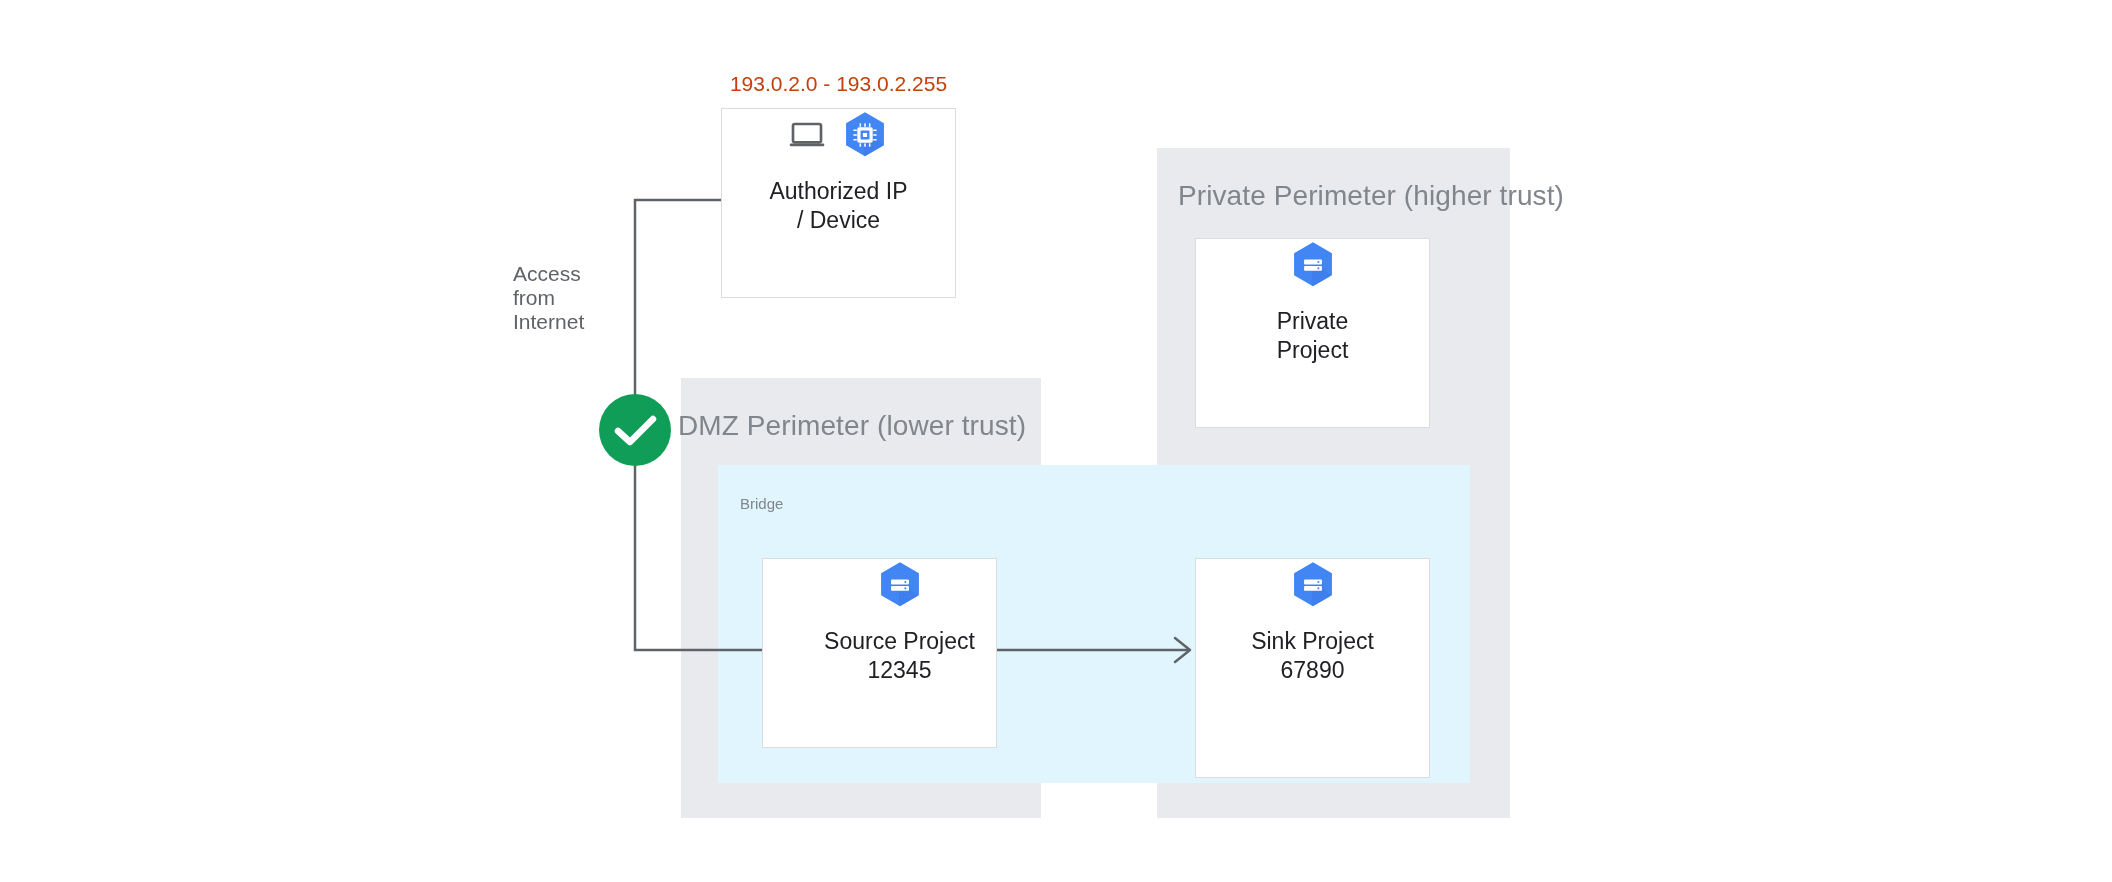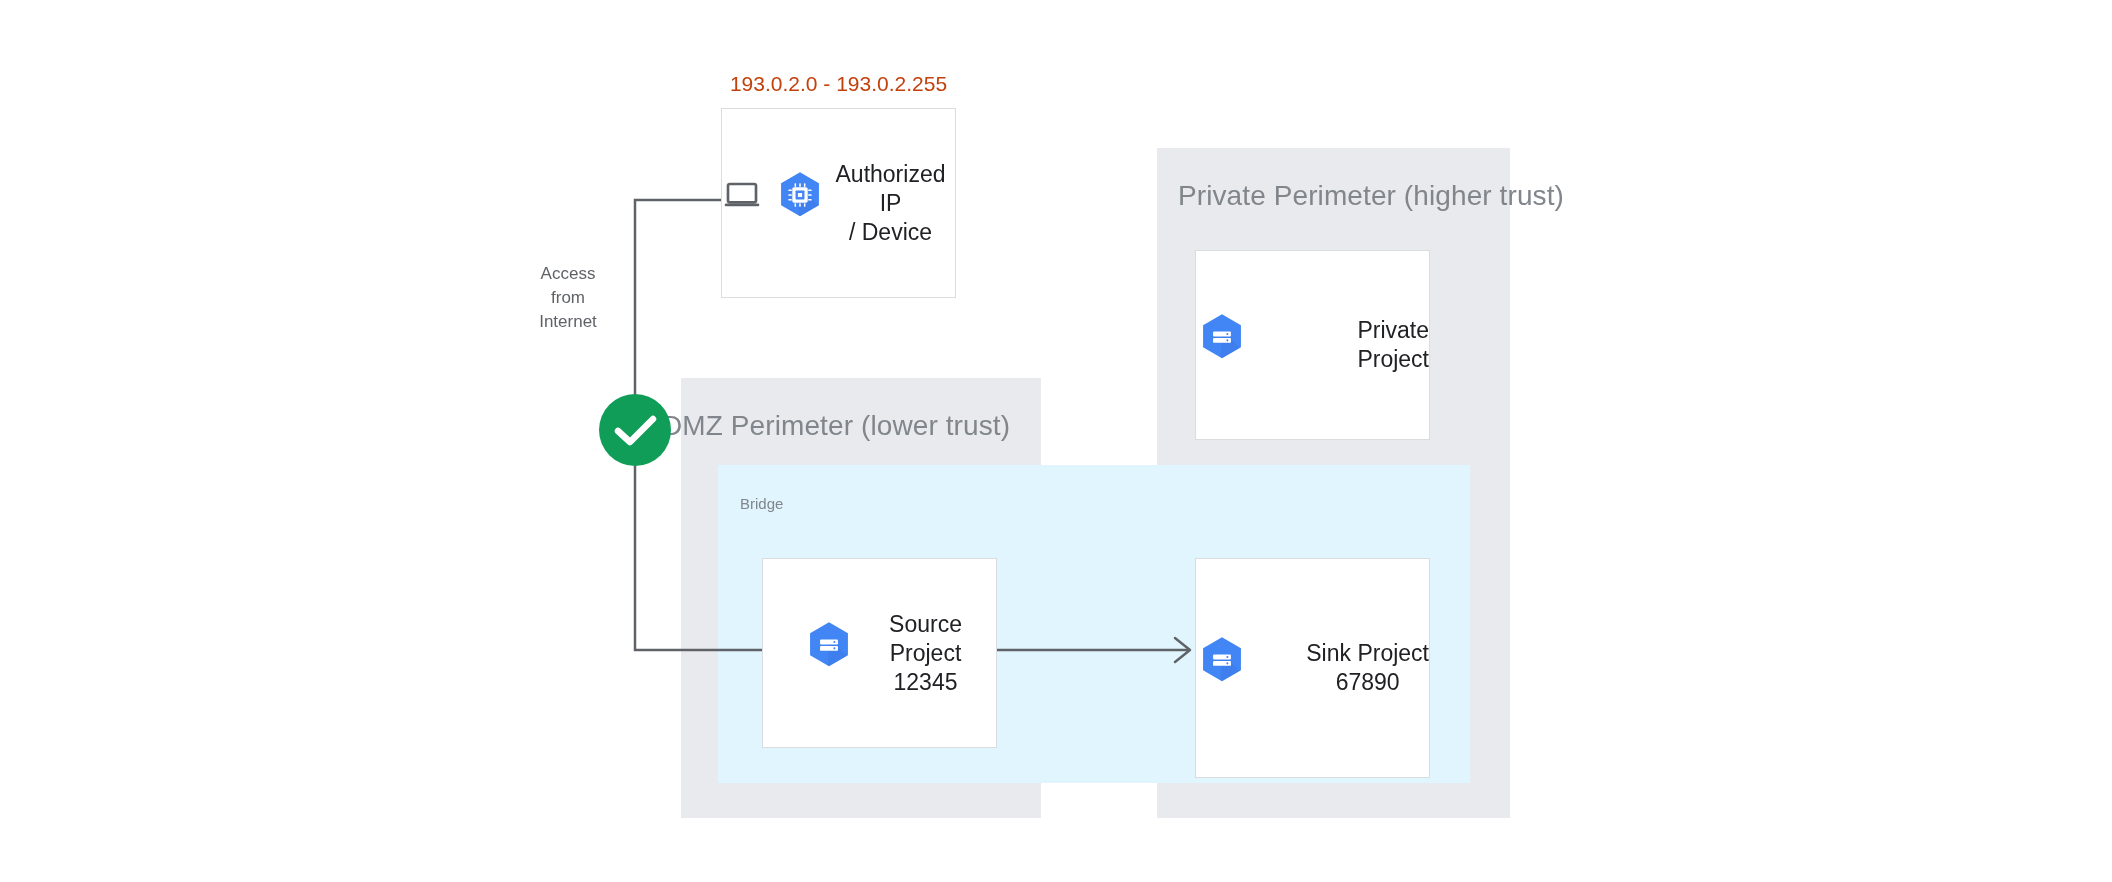--- a/index.html
+++ b/index.html
@@ -29,21 +29,21 @@
     position: absolute;
     font-size: 28px;
     color: #80868b;
     letter-spacing: 0.1px;
     white-space: nowrap;
   }
 
   #dmz-perimeter   { left: 681px;  top: 378px; width: 360px; height: 440px; }
   #private-perimeter { left: 1157px; top: 148px; width: 353px; height: 670px; }
 
-  #dmz-perimeter-label     { left: 662px;  top: 410px; }
+  #dmz-perimeter-label     { left: 678px;  top: 410px; }
   #private-perimeter-label { left: 1178px; top: 180px; }
 
   
   #bridge-panel {
     position: absolute;
     left: 718px;
     top: 465px;
     width: 752px;
     height: 318px;
     background: #e1f5fe;
@@ -58,41 +58,41 @@
     white-space: nowrap;
   }
 
   
   .node-card {
     position: absolute;
     background: #ffffff;
     border: 1px solid #dadce0;
     box-sizing: border-box;
     display: flex;
-    flex-direction: row;
+    flex-direction: column;
     align-items: center;
-    justify-content: space-between;
+    justify-content: flex-start;
   }
   .node-icons {
     display: flex;
     align-items: center;
     justify-content: center;
     gap: 12px;
     margin-bottom: 16px;
   }
   .node-label {
     font-size: 23px;
     line-height: 29px;
     color: #202124;
     text-align: center;
     white-space: pre-line;
   }
 
   #authorized-device-card { left: 721px;  top: 108px; width: 235px; height: 190px; }
-  #private-project-card   { left: 1195px; top: 250px; width: 235px; height: 190px; }
+  #private-project-card   { left: 1195px; top: 238px; width: 235px; height: 190px; }
   #source-project-card    { left: 762px;  top: 558px; width: 235px; height: 190px; padding-left: 40px; }
   #sink-project-card      { left: 1195px; top: 558px; width: 235px; height: 220px; }
 
   
   #ip-range-label {
     position: absolute;
     left: 721px;
     top: 72px;
     width: 235px;
     text-align: center;
@@ -100,22 +100,21 @@
     color: #c2410c;
     white-space: nowrap;
   }
 
   
   #access-label {
     position: absolute;
     left: 513px;
     top: 262px;
     width: 110px;
-    text-align: center;
-    font-size: 17px;
+    font-size: 21px;
     line-height: 24px;
     color: #5f6368;
     white-space: pre-line;
   }
 
   
   #wires {
     position: absolute;
     left: 0;
     top: 0;

